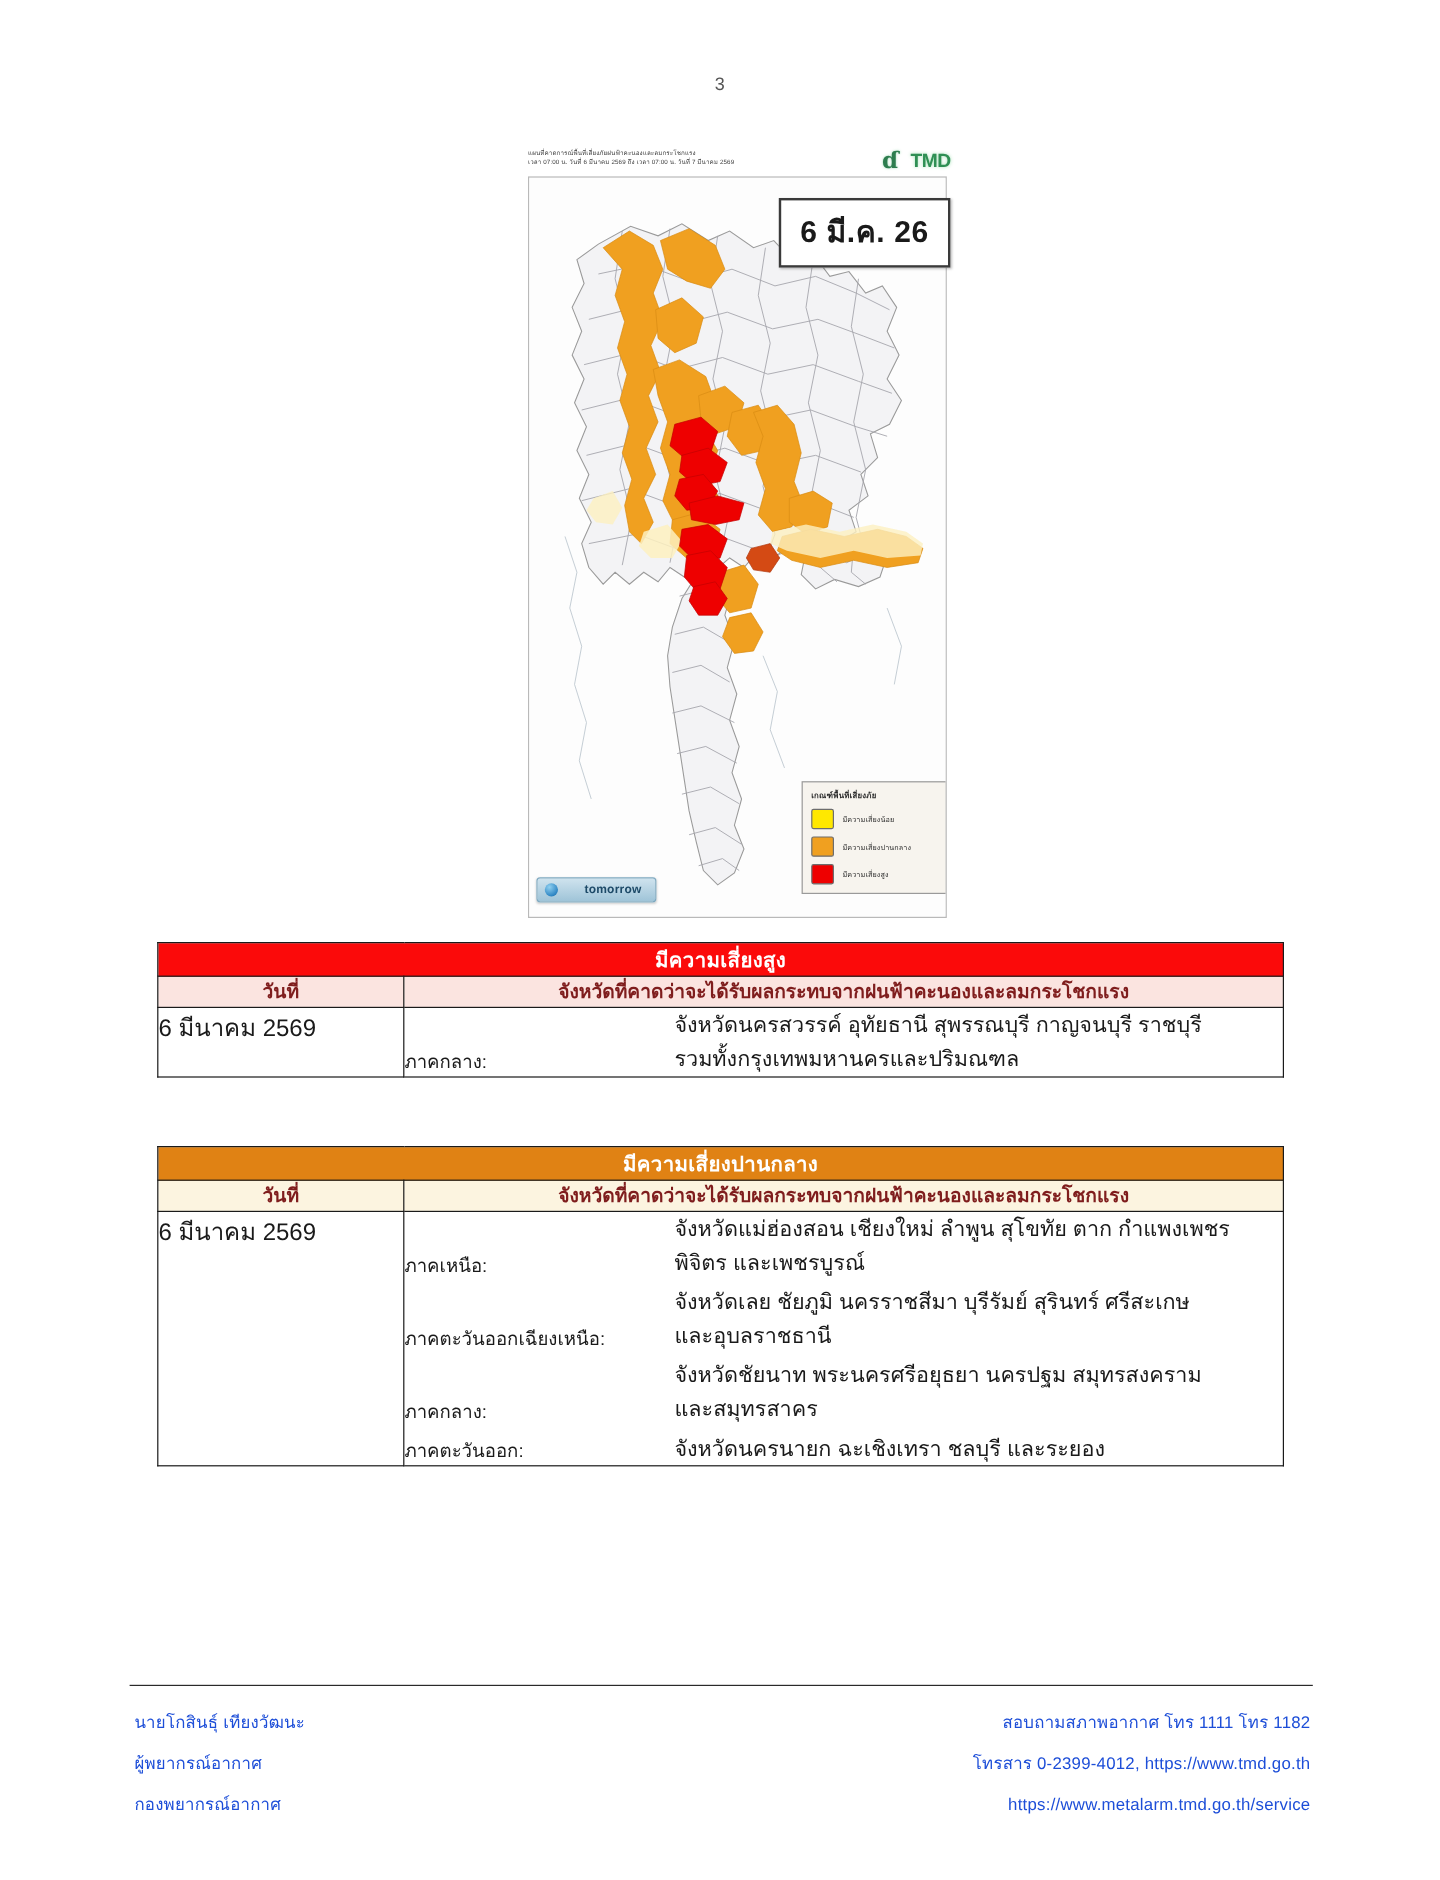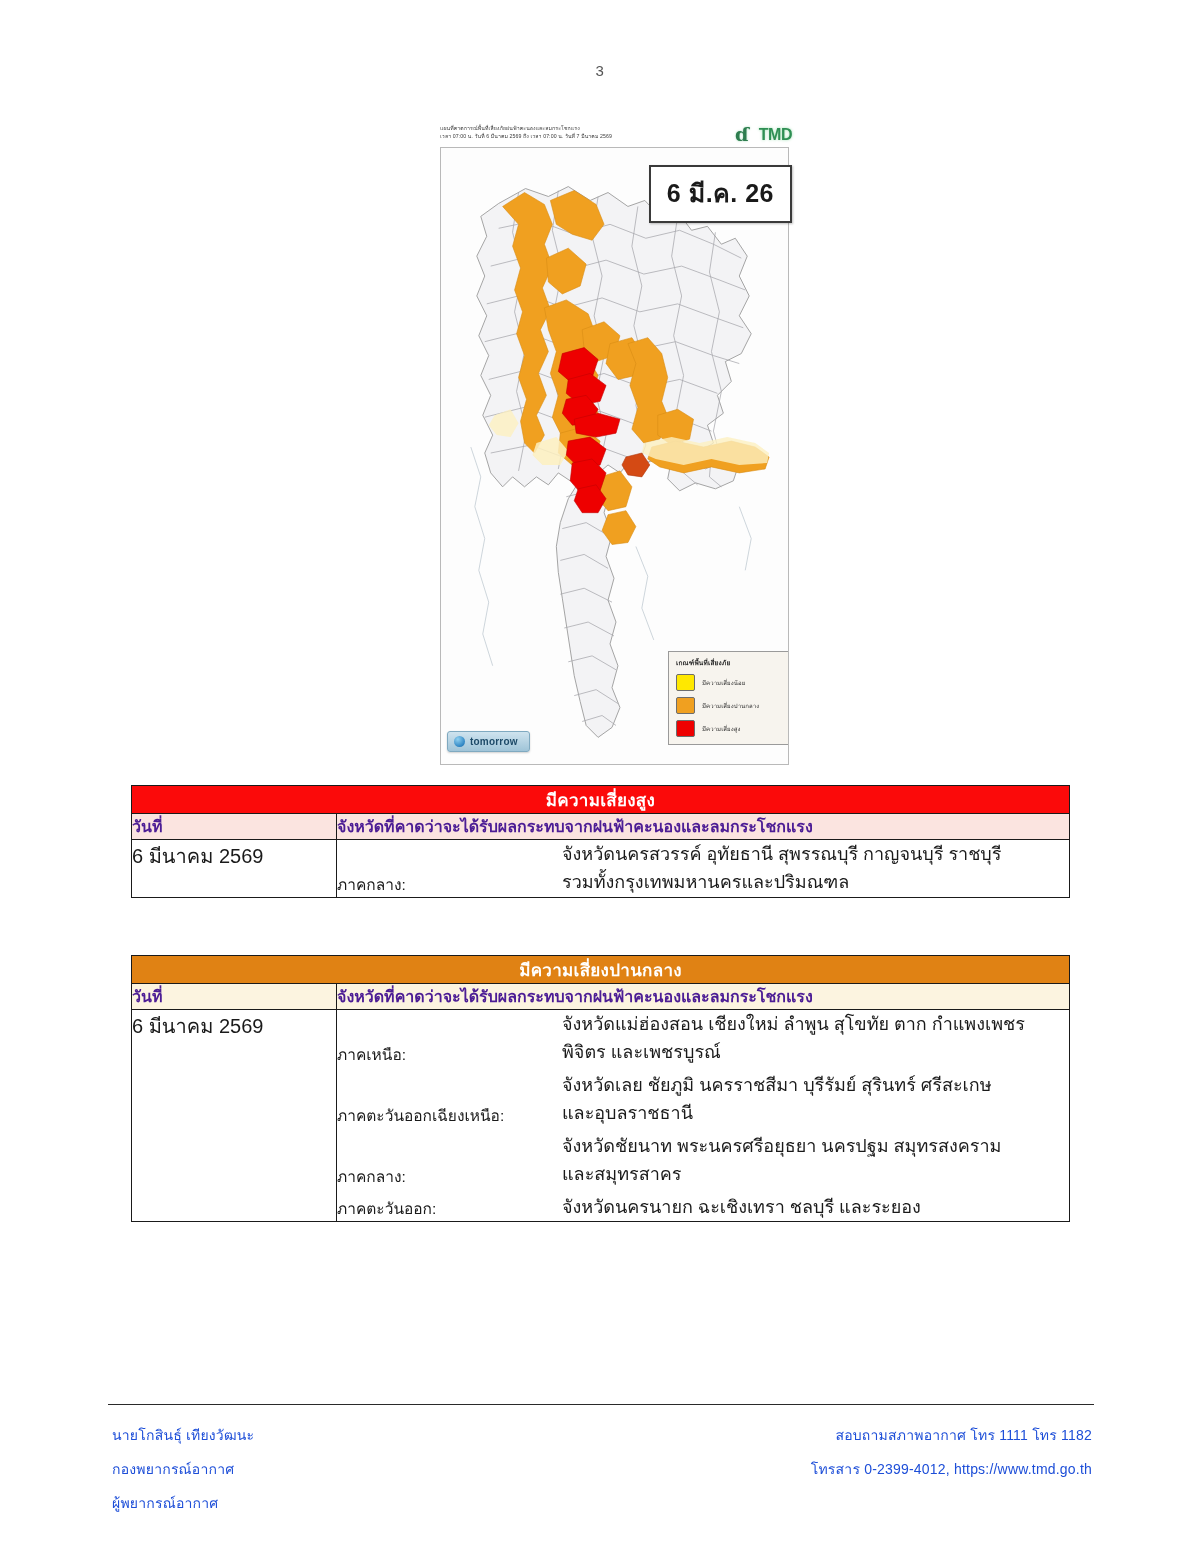--- a/index.html
+++ b/index.html
@@ -141,21 +141,21 @@
     letter-spacing: 0.1px;
     filter: blur(0.2px);
   }
 
   .tomorrow-badge {
     position: absolute;
     left: 6px;
     bottom: 12px;
     display: flex;
     align-items: center;
-    gap: 5px;
+    gap: 22px;
     background: linear-gradient(180deg,#cfe3ee 0%, #9fc4d8 100%);
     border: 1px solid #7fa9c0;
     border-radius: 3px;
     padding: 4px 11px 4px 6px;
     z-index: 4;
     box-shadow: 0 1px 2px rgba(0,0,0,0.18);
   }
   .tomorrow-dot {
     width: 11px; height: 11px; border-radius: 50%;
     background: radial-gradient(circle at 35% 30%, #8fd0f0 0%, #2f86c4 70%, #1c5f92 100%);
@@ -189,24 +189,24 @@
     font-size: 17px;
     font-weight: bold;
     color: #ffffff;
     padding: 5px 0 7px 0;
     letter-spacing: 0.3px;
   }
   .banner-high { background: #fb0a0a; }
   .banner-moderate { background: #e08214; }
 
   .col-head {
-    text-align: left;
+    text-align: center;
     font-size: 16px;
     font-weight: bold;
-    color: #4c1d95;
+    color: #7f1d1d;
     padding: 6px 0 8px 0;
     margin-left: 48px;
   }
   .head-high { background: #fbe4e0; }
   .head-moderate { background: #fcf4e0; }
 
   .cell-date {
     text-align: left;
     font-size: 20px;
     color: #1a1a1a;
@@ -490,20 +490,21 @@
 
       </td>
     </tr>
   </tbody>
 </table>
 
 <div class="footer-rule"></div>
 
 <div class="footer-left">
   <div class="footer-line">นายโกสินธุ์ เทียงวัฒนะ</div>
+  <div class="footer-line">ผู้พยากรณ์อากาศ</div>
   <div class="footer-line">กองพยากรณ์อากาศ</div>
-  <div class="footer-line">ผู้พยากรณ์อากาศ</div>
 </div>
 
 <div class="footer-right">
   <div class="footer-line">สอบถามสภาพอากาศ โทร 1111 โทร 1182</div>
   <div class="footer-line">โทรสาร 0-2399-4012, https://www.tmd.go.th</div>
+  <div class="footer-line">https://www.metalarm.tmd.go.th/service</div>
 </div>
 
 </body></html>

